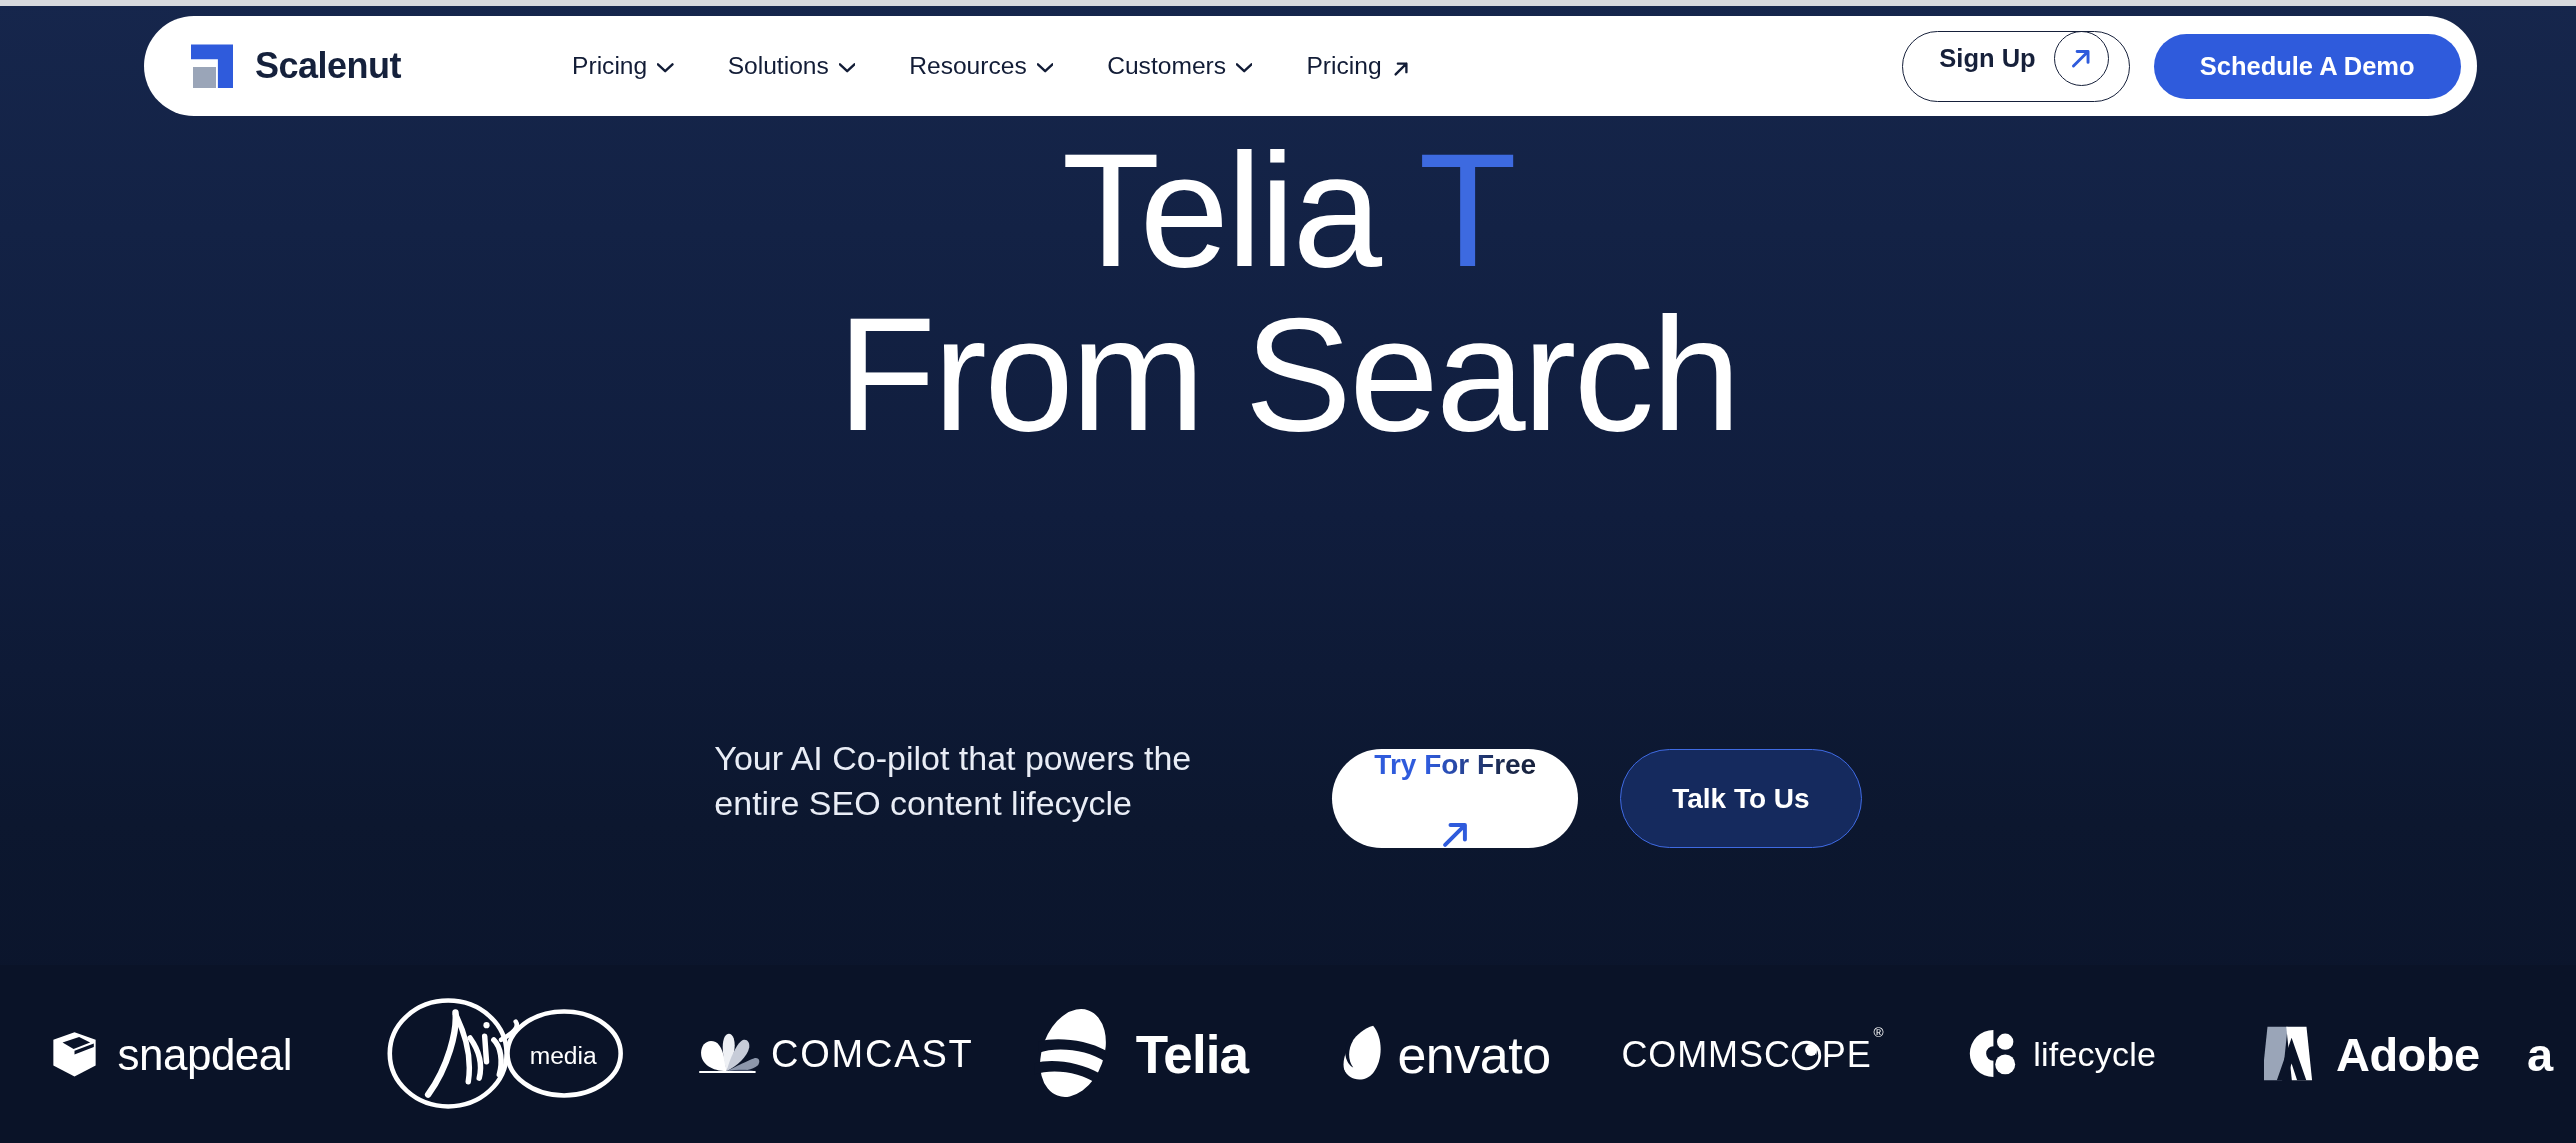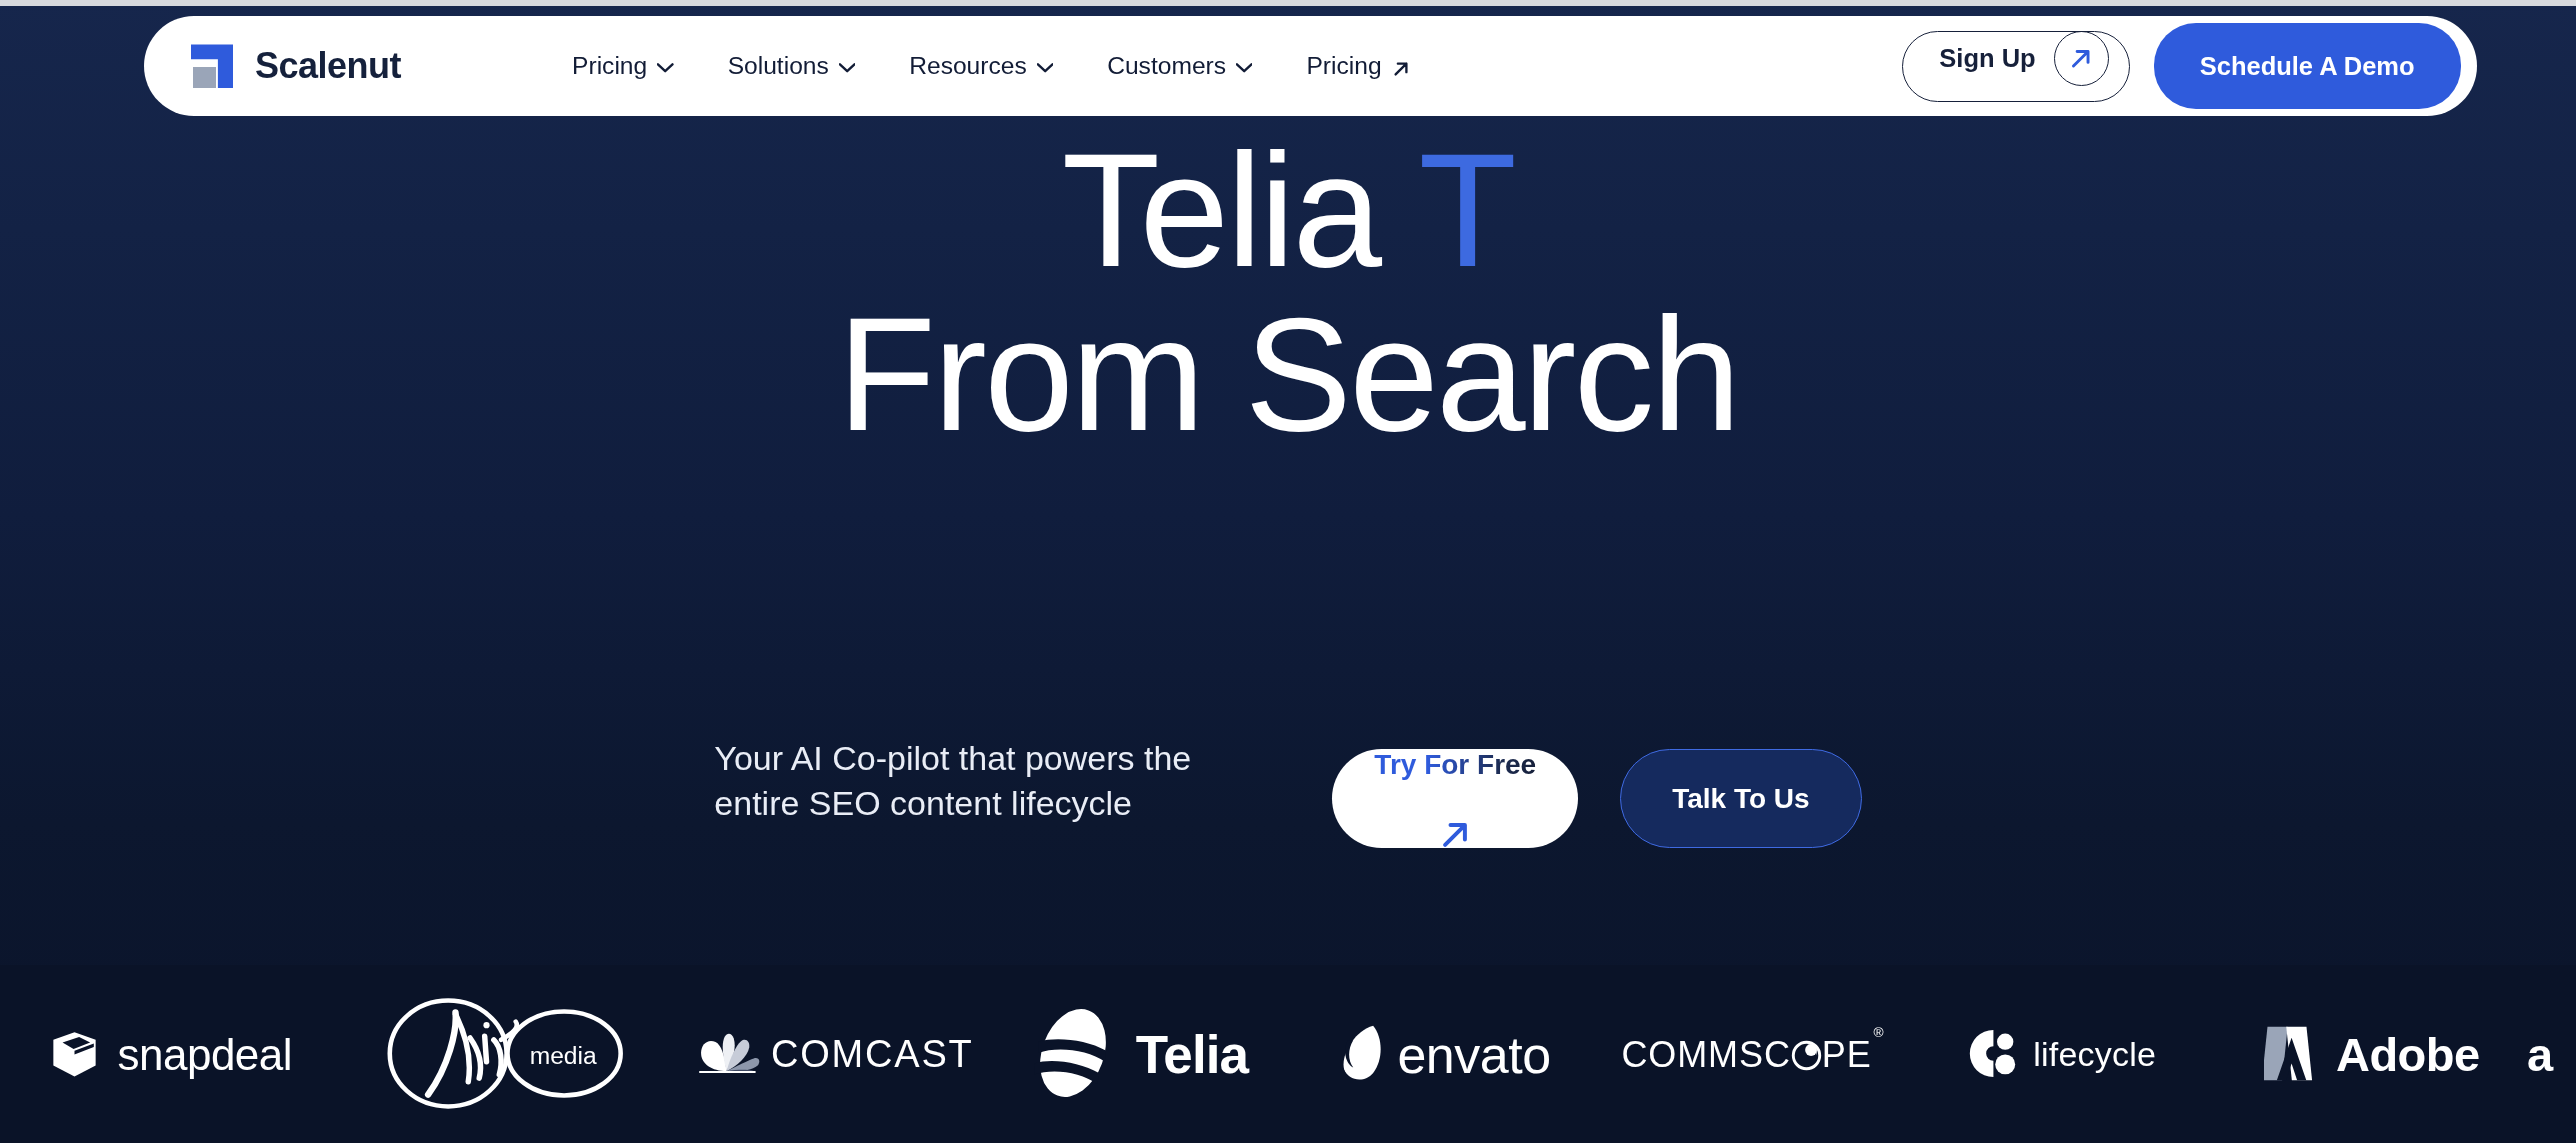--- a/index.html
+++ b/index.html
@@ -76,21 +76,21 @@
     border:1.8px solid #16203a; border-radius:40px;
     background:transparent; cursor:pointer;
   }
   .btn-signup .label { font-size:25.5px; font-weight:700; color:#16203a; }
   .btn-signup .circ {
     width:55px; height:55px; border-radius:50%;
     border:1.8px solid #16203a;
     display:flex; align-items:center; justify-content:center;
   }
   .btn-demo {
-    height:86px; padding:0 46px;
+    height:65px; padding:0 46px;
     background:#2f5bdc; color:#fff; border:none; border-radius:42px;
     font-size:25.5px; font-weight:700; cursor:pointer;
     font-family:"Liberation Sans", sans-serif;
     display:flex; align-items:center;
   }
 
   
   .hero { position:absolute; top:128px; left:0; width:2576px; }
   .headline {
     text-align:center;

